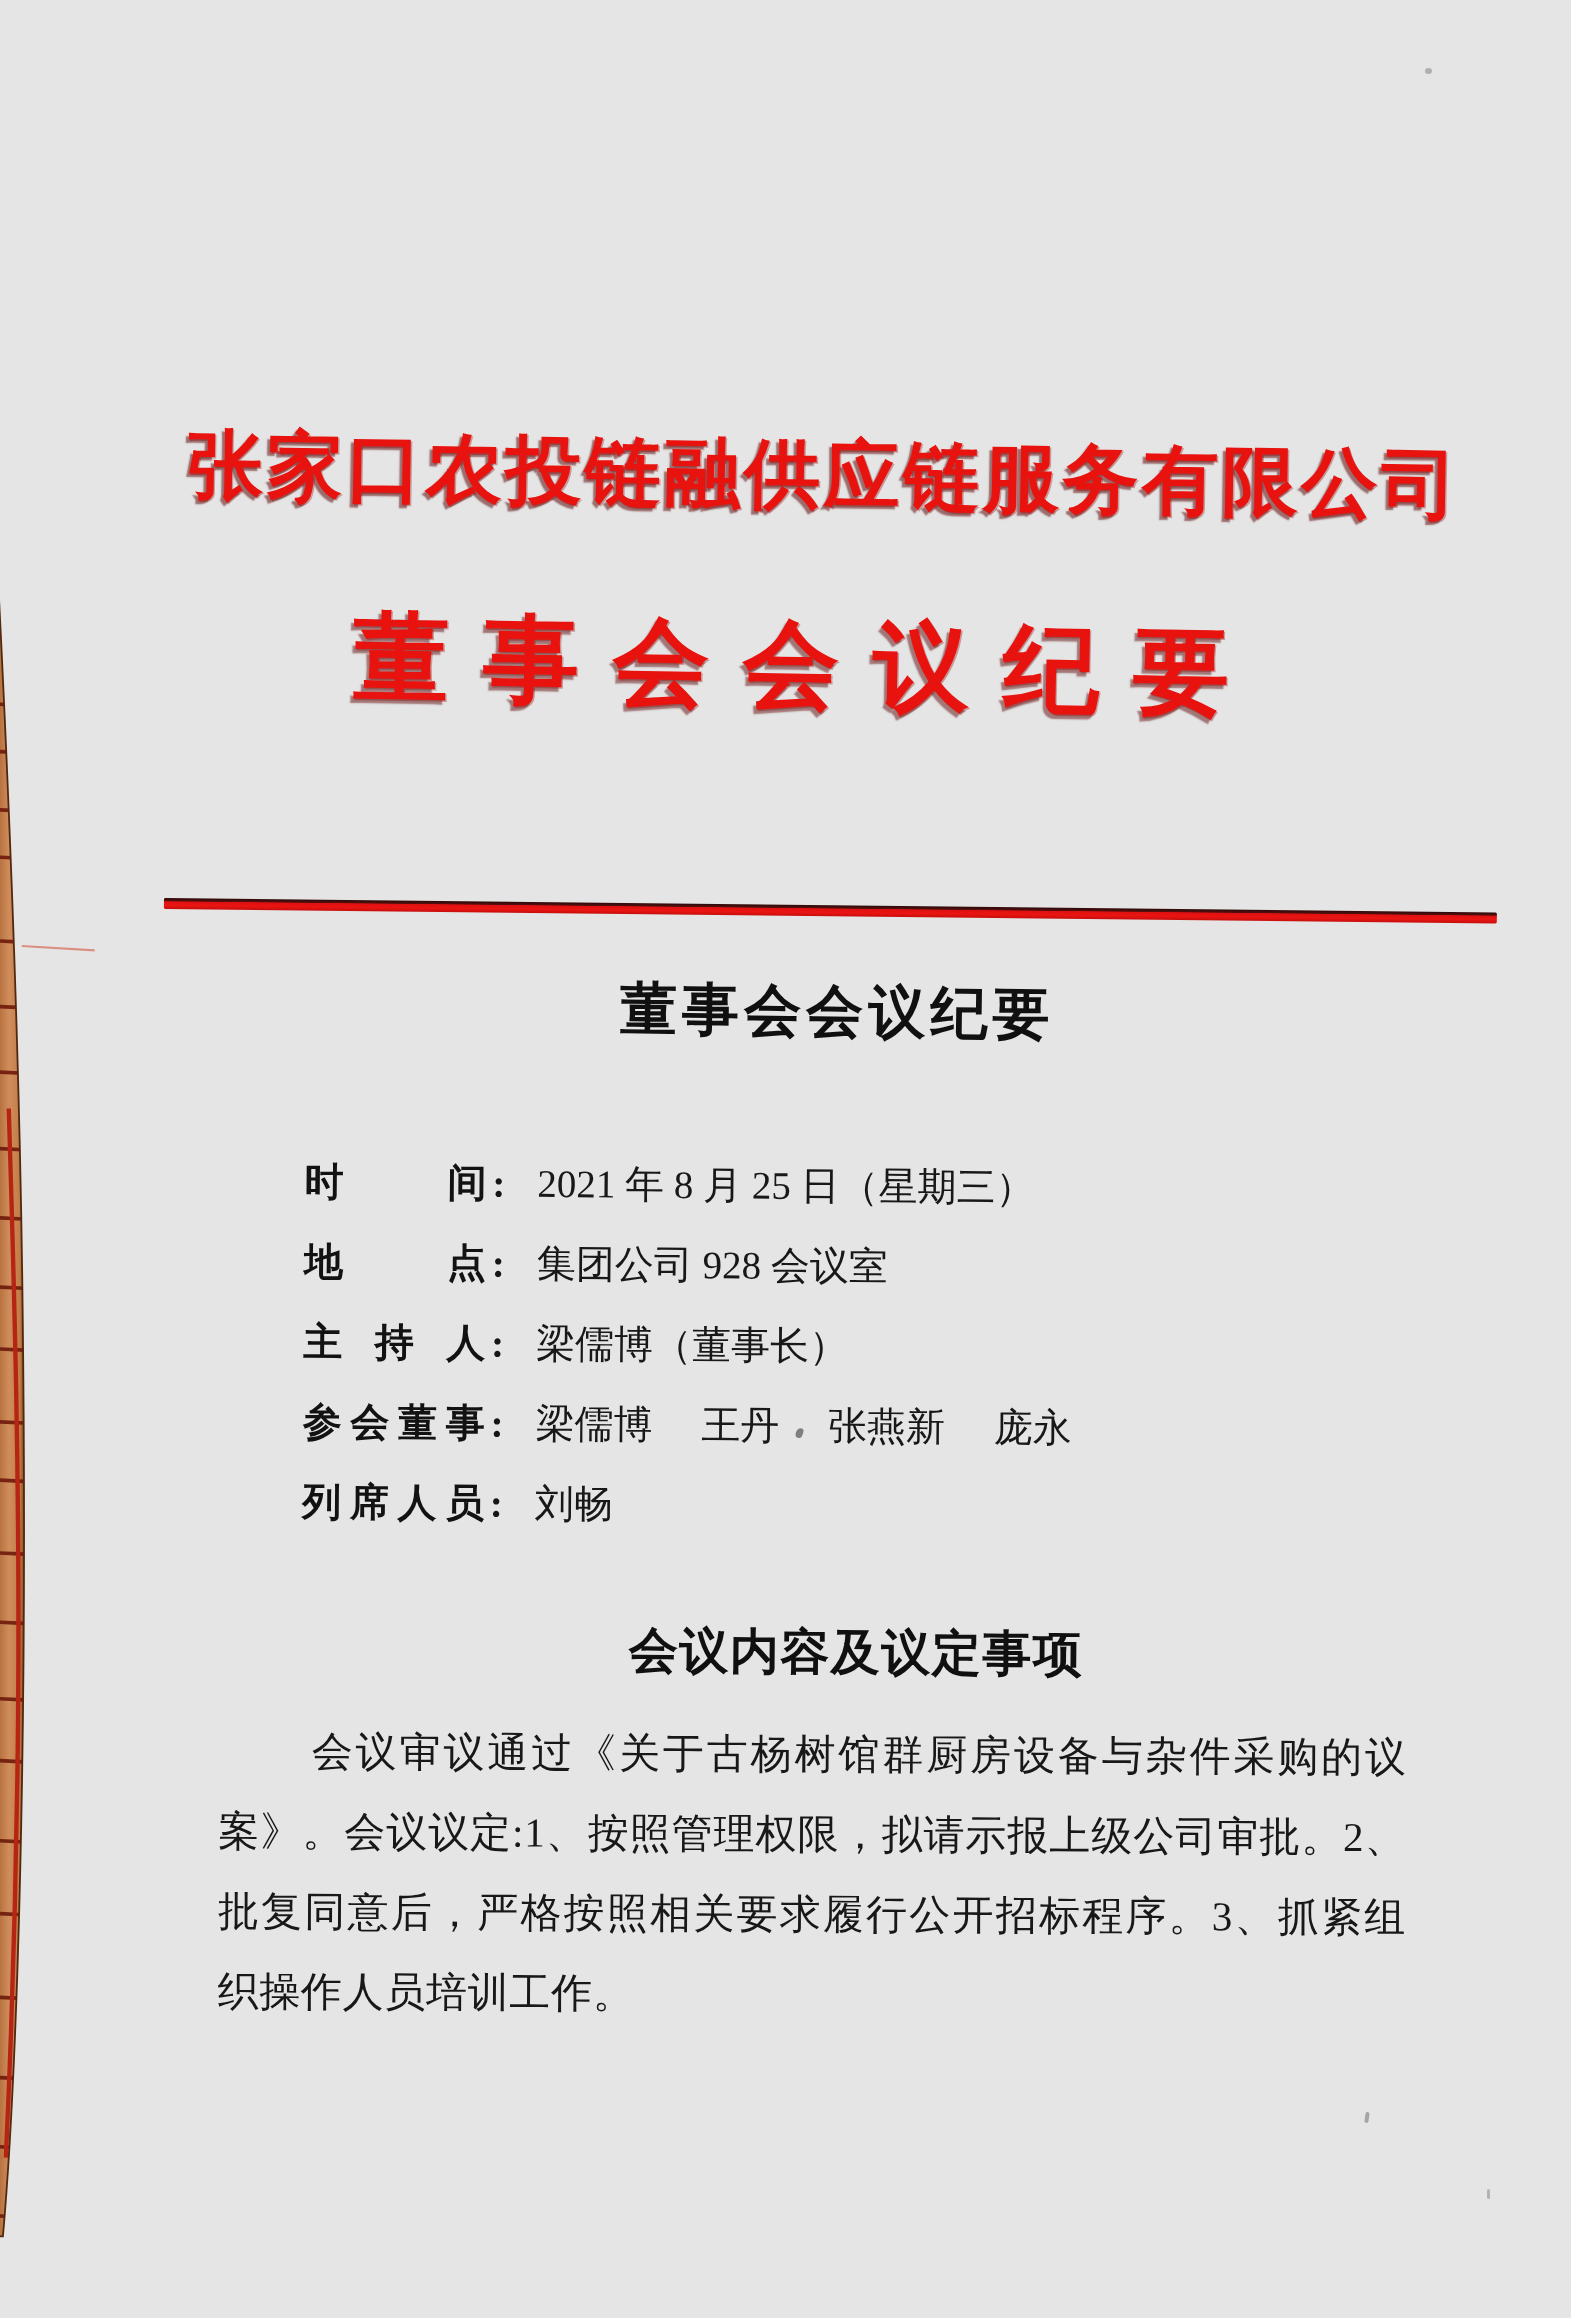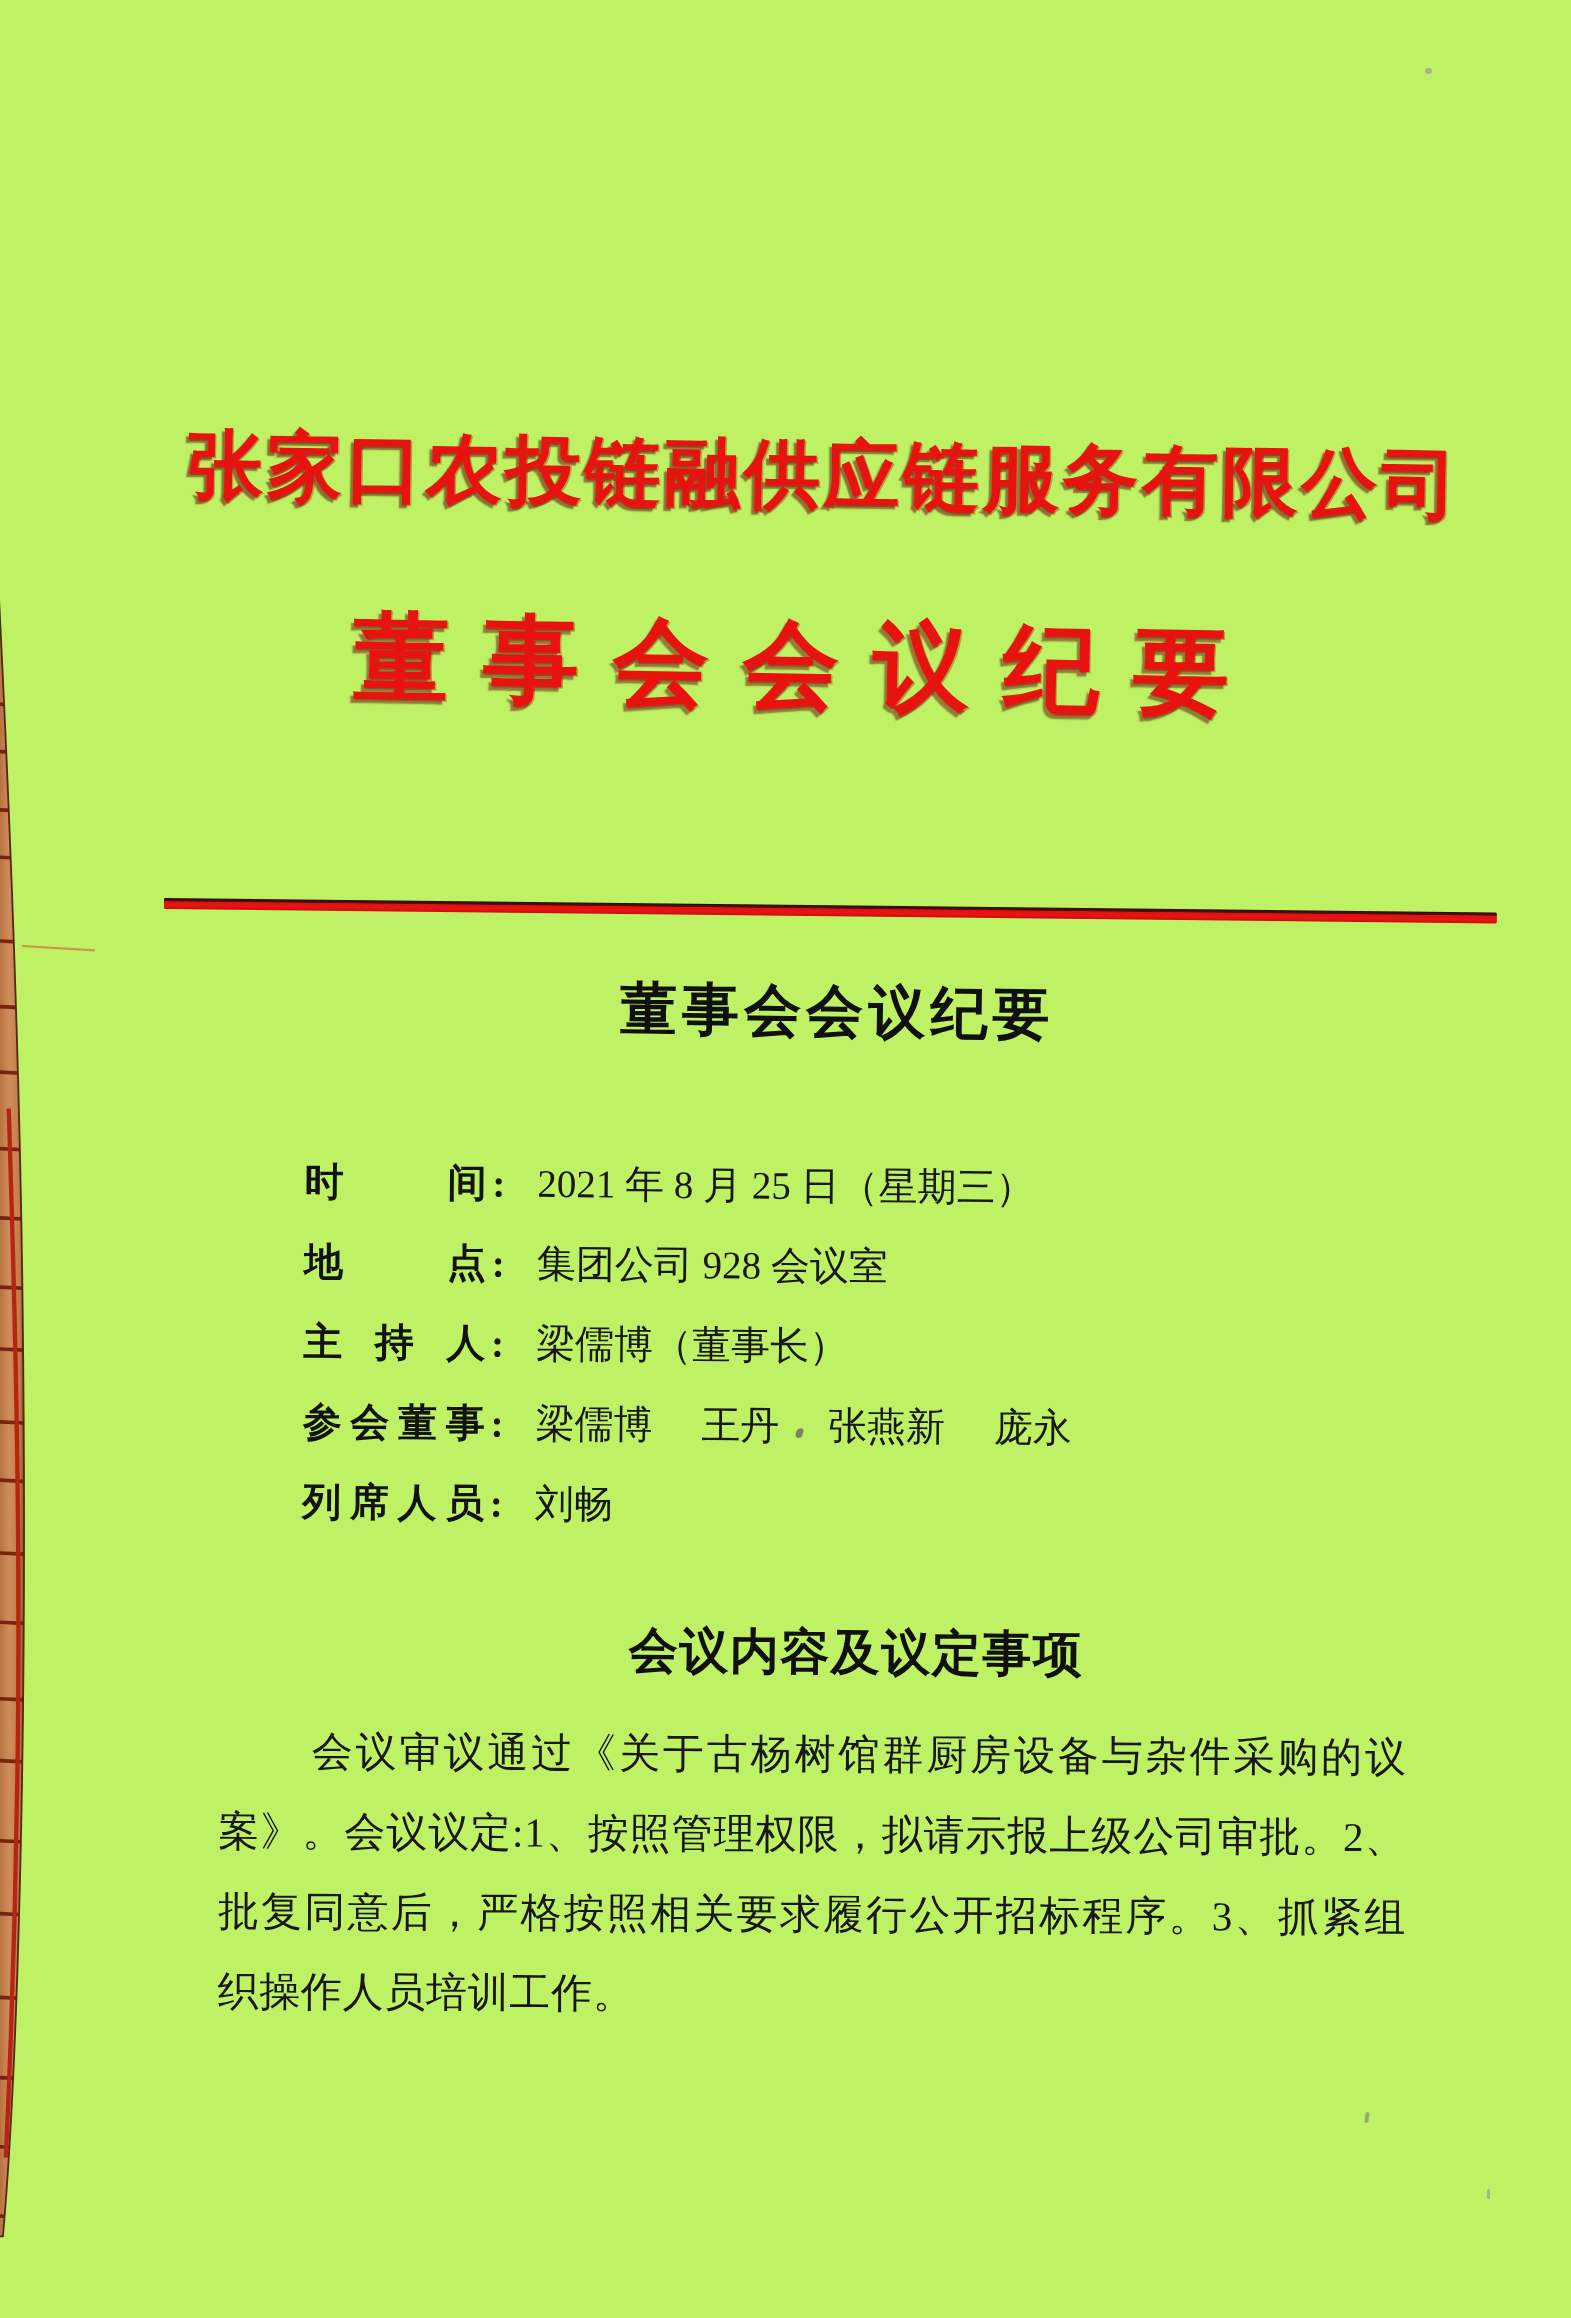--- a/index.html
+++ b/index.html
@@ -8,21 +8,21 @@
     --text-black:#161616;
     --edge-tan:#cc8554;
   }
   *{margin:0;padding:0;box-sizing:border-box;}
   html,body{background:#ffffff;}
   body{
     width:1572px;height:2319px;position:relative;overflow:hidden;
     font-family:"Liberation Serif","DejaVu Serif",serif;
     color:var(--text-black);
   }
-  .page{position:absolute;inset:0;background:#bef264;}
+  .page{position:absolute;inset:0;background:#e5e5e5;}
 
   
   .edge-artifact{position:absolute;left:0;top:0;width:102px;height:2319px;pointer-events:none;}
 
   
   .company-title{
     position:absolute;top:425px;left:0;width:100%;text-align:center;white-space:nowrap;
     font-size:76px;font-weight:900;color:var(--title-red);letter-spacing:3.6px;
     transform:translateX(38px) rotate(0.9deg);
     text-shadow:-2.9px 3.6px 1.5px rgba(96,8,8,0.55), 1.5px 1.5px 0 rgba(150,15,12,0.35);

